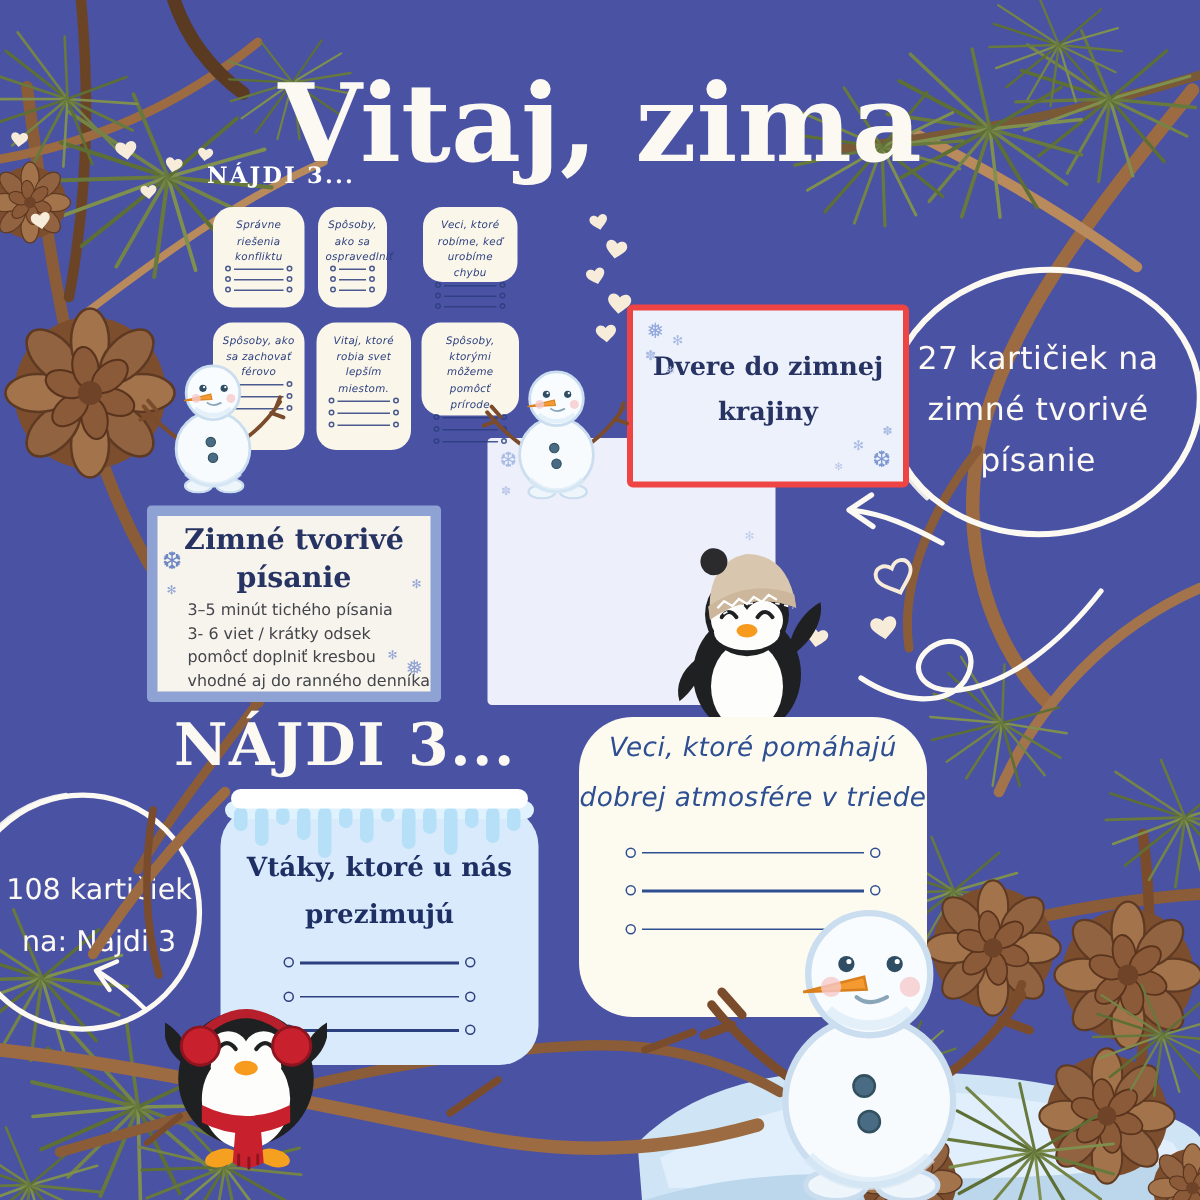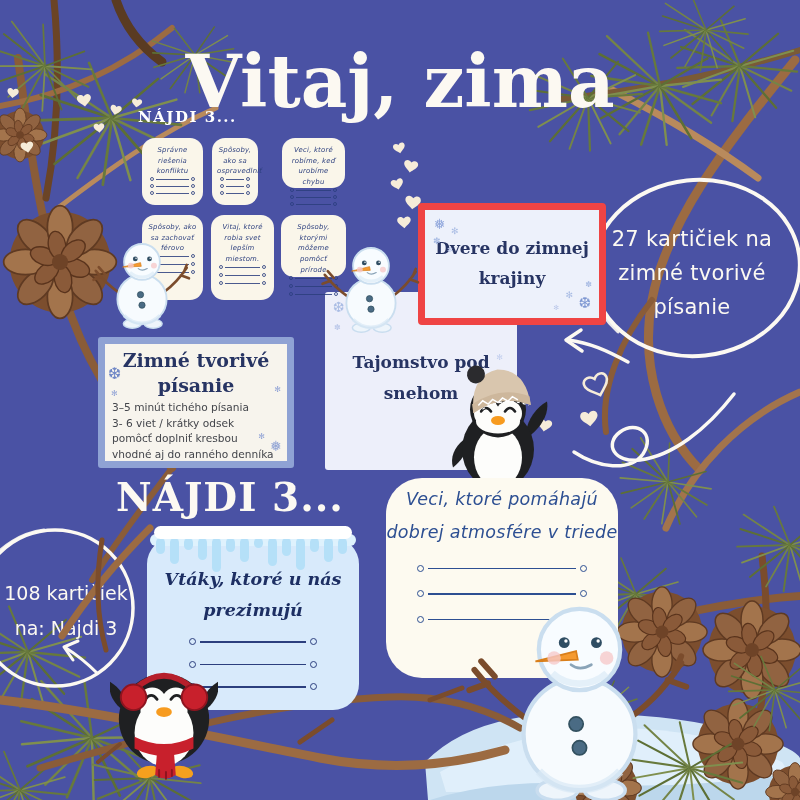--- a/index.html
+++ b/index.html
@@ -35,35 +35,35 @@
         border:1px solid #2c3f7e;border-radius:50%;box-sizing:border-box;}
   .wl::before{left:-6px}.wl::after{right:-6px}
   .wl-lg{position:relative;display:block;height:1.5px;background:#2c3f7e;}
   .wl-lg::before,.wl-lg::after{content:"";position:absolute;top:-3px;width:7px;height:7px;
         border:1.4px solid #2c3f7e;border-radius:50%;box-sizing:border-box;}
   .wl-lg::before{left:-11px}.wl-lg::after{right:-11px}
   .veci .wl-lg{background:#2d4f92;}
   .veci .wl-lg::before,.veci .wl-lg::after{border-color:#2d4f92;}
 
   .dvere{position:absolute;left:418px;top:203px;width:188px;height:122px;background:#edf1fb;
-         border:7px solid #ef4444;border-radius:4px;box-sizing:border-box;}
+         border:4px solid #ef4444;border-radius:4px;box-sizing:border-box;}
   .dvere .ttl{margin-top:24px;text-align:center;font-family:"DejaVu Serif",serif;font-weight:700;
               font-size:17px;color:#273463;line-height:1.75;}
   .tajomstvo{position:absolute;left:325px;top:292px;width:192px;height:178px;
              background:#edeffa;border-radius:3px;}
   .tajomstvo .ttl{margin-top:55px;text-align:center;font-family:"DejaVu Serif",serif;font-weight:700;
               font-size:17px;color:#273463;line-height:1.8;}
   .zimne{position:absolute;left:98px;top:337px;width:196px;height:131px;background:#f7f4ed;
          border:7px solid #8fa2d4;border-radius:3px;box-sizing:border-box;}
   .zimne .ttl{margin-top:4px;text-align:center;font-family:"DejaVu Serif",serif;font-weight:700;
               font-size:19px;color:#273463;line-height:1.32;}
-  .zimne .body{margin-top:2px;padding-left:7px;font-size:10.6px;color:#43454b;line-height:1.46;}
+  .zimne .body{margin-top:2px;padding-left:20px;font-size:10.6px;color:#43454b;line-height:1.46;}
 
   .vtaky{position:absolute;left:147px;top:538px;width:212px;height:172px;
-         background:#d8eafb;border-radius:26px;font-style:italic;}
+         background:#d8eafb;border-radius:26px;}
   .vtaky .ttl{margin-top:26px;text-align:center;font-family:"DejaVu Serif",serif;font-weight:700;
               font-size:17.5px;color:#1d2f63;line-height:1.75;}
   .vtaky .lines{margin:16px auto 0;width:106px;display:flex;flex-direction:column;gap:21px;}
   .icicles{position:absolute;top:-14px;left:3px;}
 
   .veci{position:absolute;left:386px;top:478px;width:232px;height:200px;
         background:#fdfaf0;border-radius:36px;}
   .veci .ttl{margin-top:5px;text-align:center;font-style:italic;font-size:17.5px;
              color:#2d4f92;line-height:1.9;letter-spacing:.3px;}
   .veci .lines{margin:18px auto 0;width:148px;display:flex;flex-direction:column;gap:24px;}
@@ -237,21 +237,20 @@
 
   <h1 class="title">Vitaj, zima</h1>
   <div class="najdi-small">NÁJDI 3...</div>
 
   <div class="tajomstvo">
     <span class="sf f2" style="left:8px;top:8px;font-size:14px;color:#a9bce4"></span>
     <span class="sf f3" style="left:25px;top:20px;font-size:9px;color:#bcc9ea"></span>
     <span class="sf f4" style="left:9px;top:32px;font-size:8px;color:#bcc9ea"></span>
     <span class="sf f3" style="right:14px;top:62px;font-size:8px;color:#c3cfee"></span>
     <span class="sf f1" style="right:26px;top:120px;font-size:10px;color:#c3cfee"></span>
-    <div class="ttl">Tajomstvo pod snehom</div>
   </div>
 
   <div class="dvere">
     <span class="sf f1" style="left:9px;top:7px;font-size:14px;color:#8fa6dc"></span>
     <span class="sf f3" style="left:26px;top:17px;font-size:9px;color:#a9bce4"></span>
     <span class="sf f4" style="left:8px;top:27px;font-size:9px;color:#a9bce4"></span>
     <span class="sf f3" style="left:22px;top:37px;font-size:7px;color:#bcc9ea"></span>
     <span class="sf f2" style="right:8px;bottom:7px;font-size:15px;color:#7f98d2"></span>
     <span class="sf f3" style="right:26px;bottom:18px;font-size:9px;color:#a9bce4"></span>
     <span class="sf f4" style="right:7px;bottom:29px;font-size:8px;color:#a9bce4"></span>

